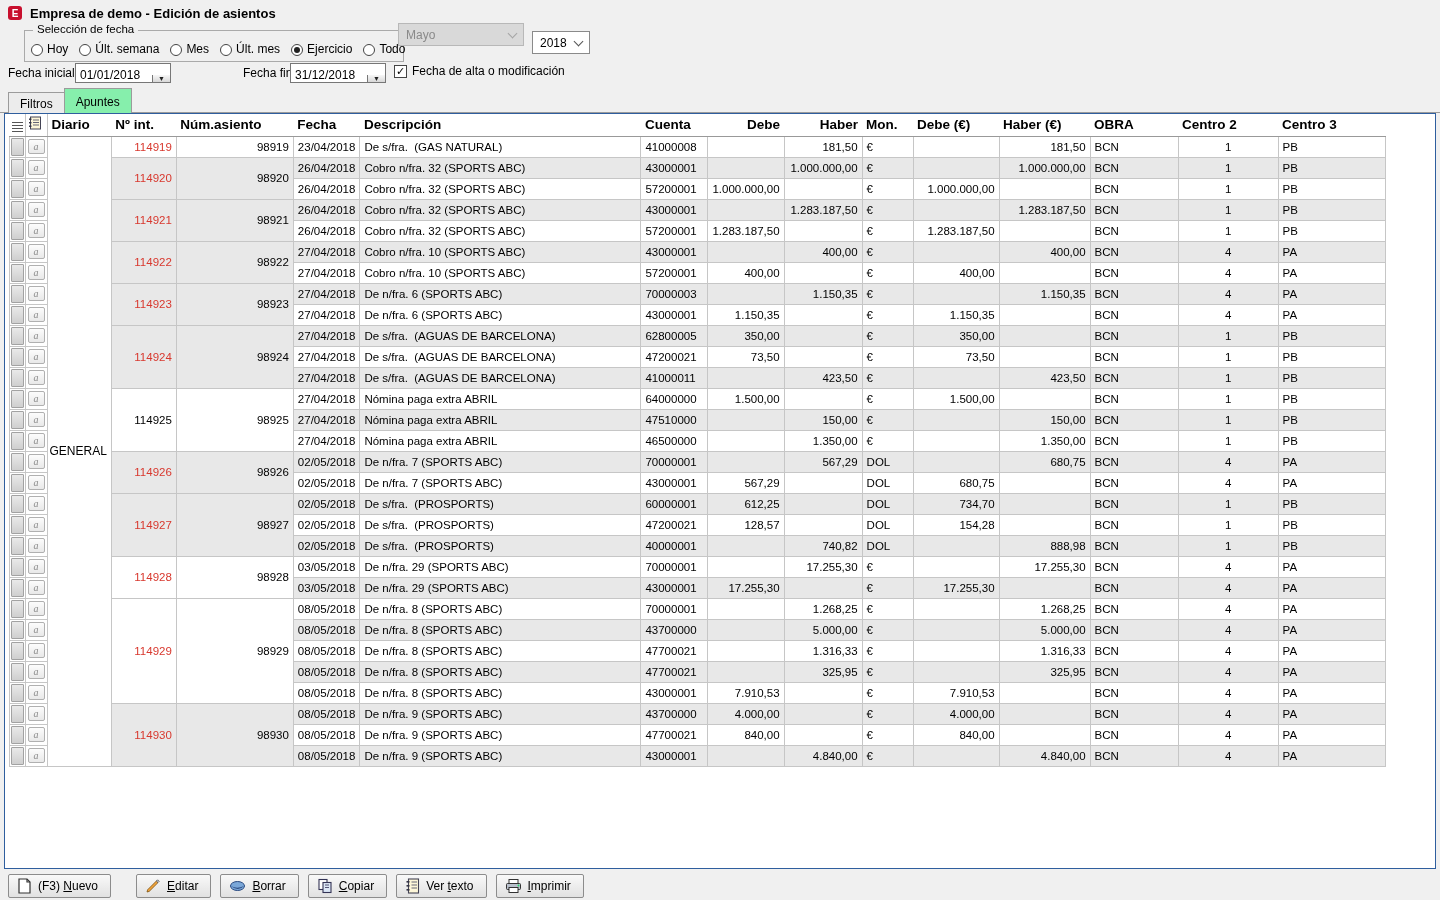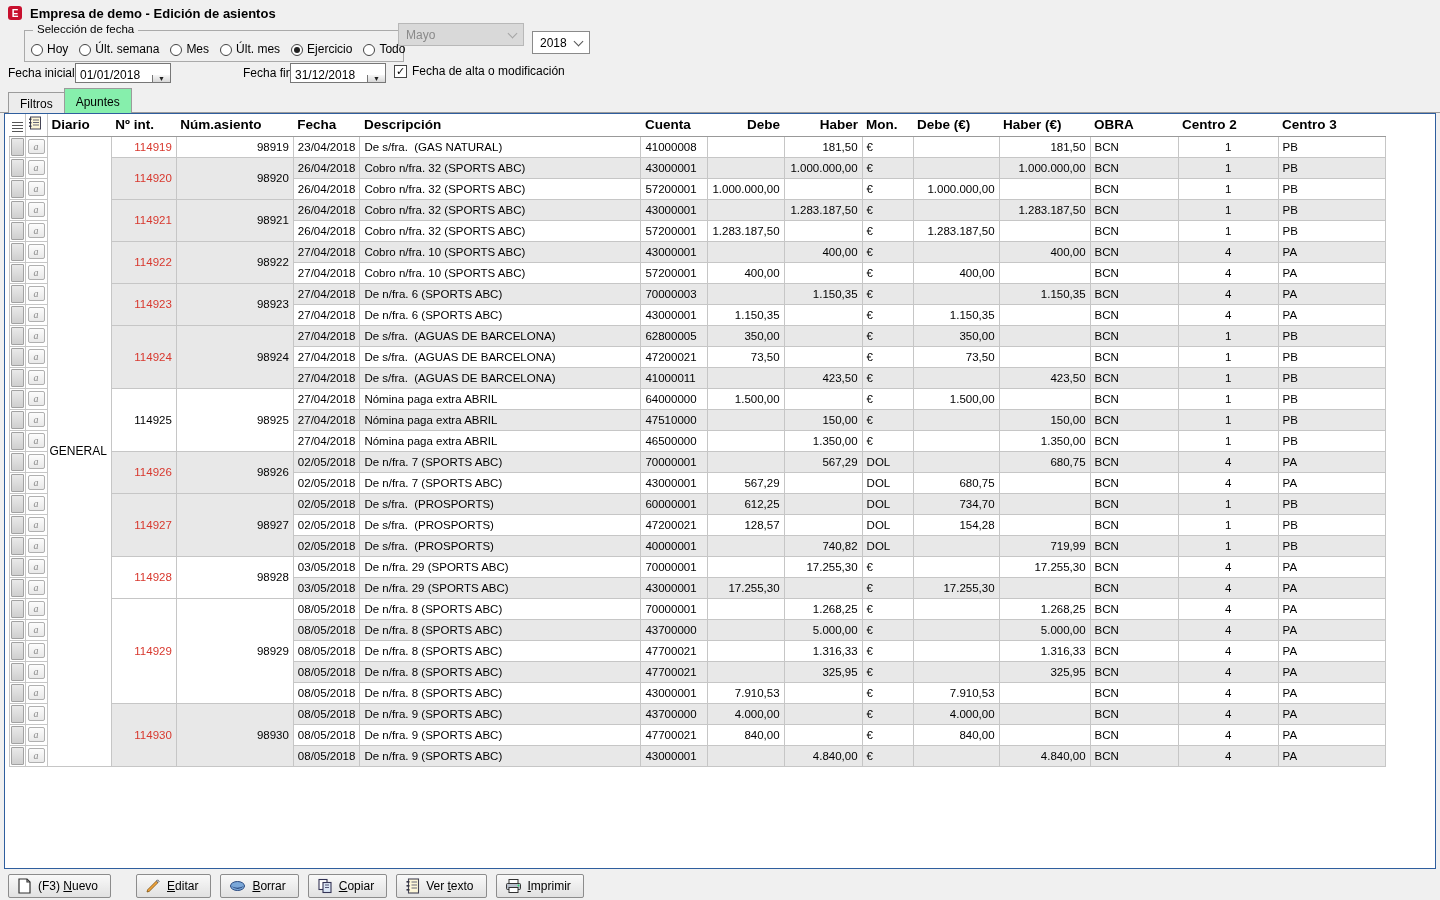--- a/index.html
+++ b/index.html
@@ -594,21 +594,21 @@
           <td class="acell">
             <div class="abtn">a</div>
           </td>
           <td class="ar bgg">02/05/2018</td>
           <td class="desc bgg">De s/fra.  (PROSPORTS)</td>
           <td class="bgg">40000001</td>
           <td class="ar bgg"></td>
           <td class="ar bgg">740,82</td>
           <td class="bgg">DOL</td>
           <td class="ar bgg"></td>
-          <td class="ar bgg">719,99</td>
+          <td class="ar bgg">888,98</td>
           <td class="bgg">BCN</td>
           <td class="ac bgg">1</td>
           <td class="bgg">PB</td>
         </tr>
         <tr>
           <td class="ind">
             <div class="block"></div>
           </td>
           <td class="acell">
             <div class="abtn">a</div>

